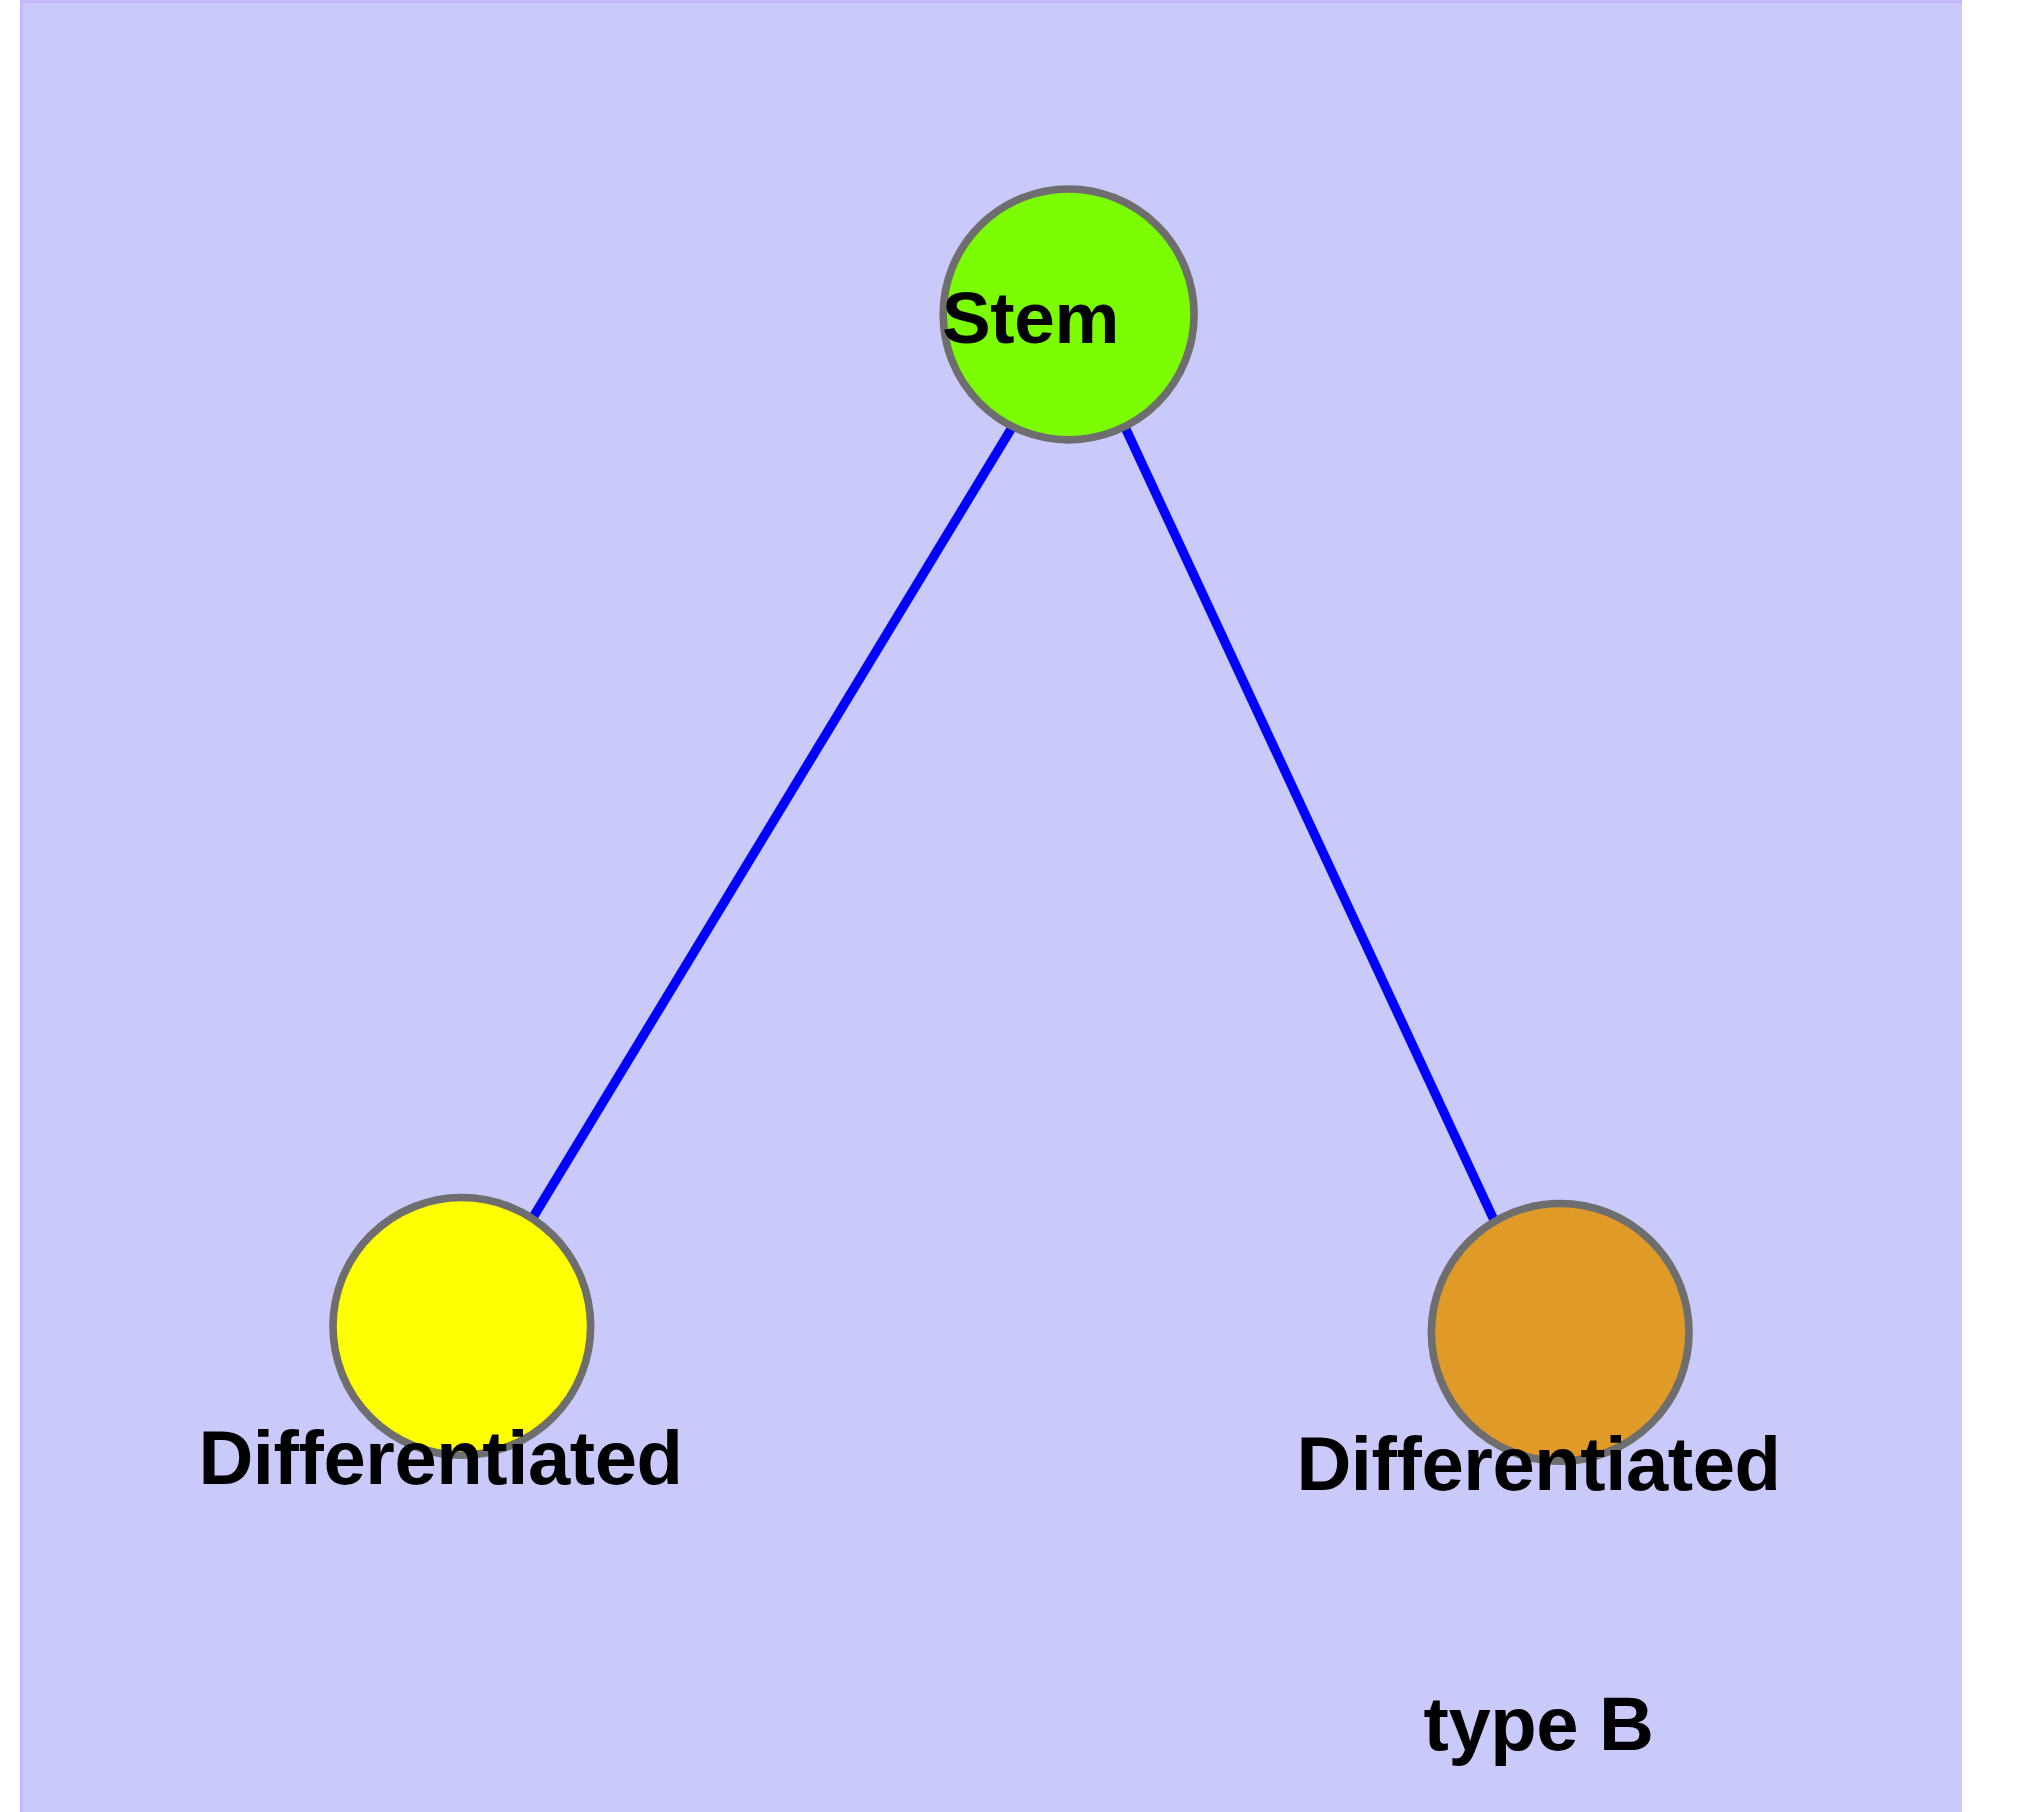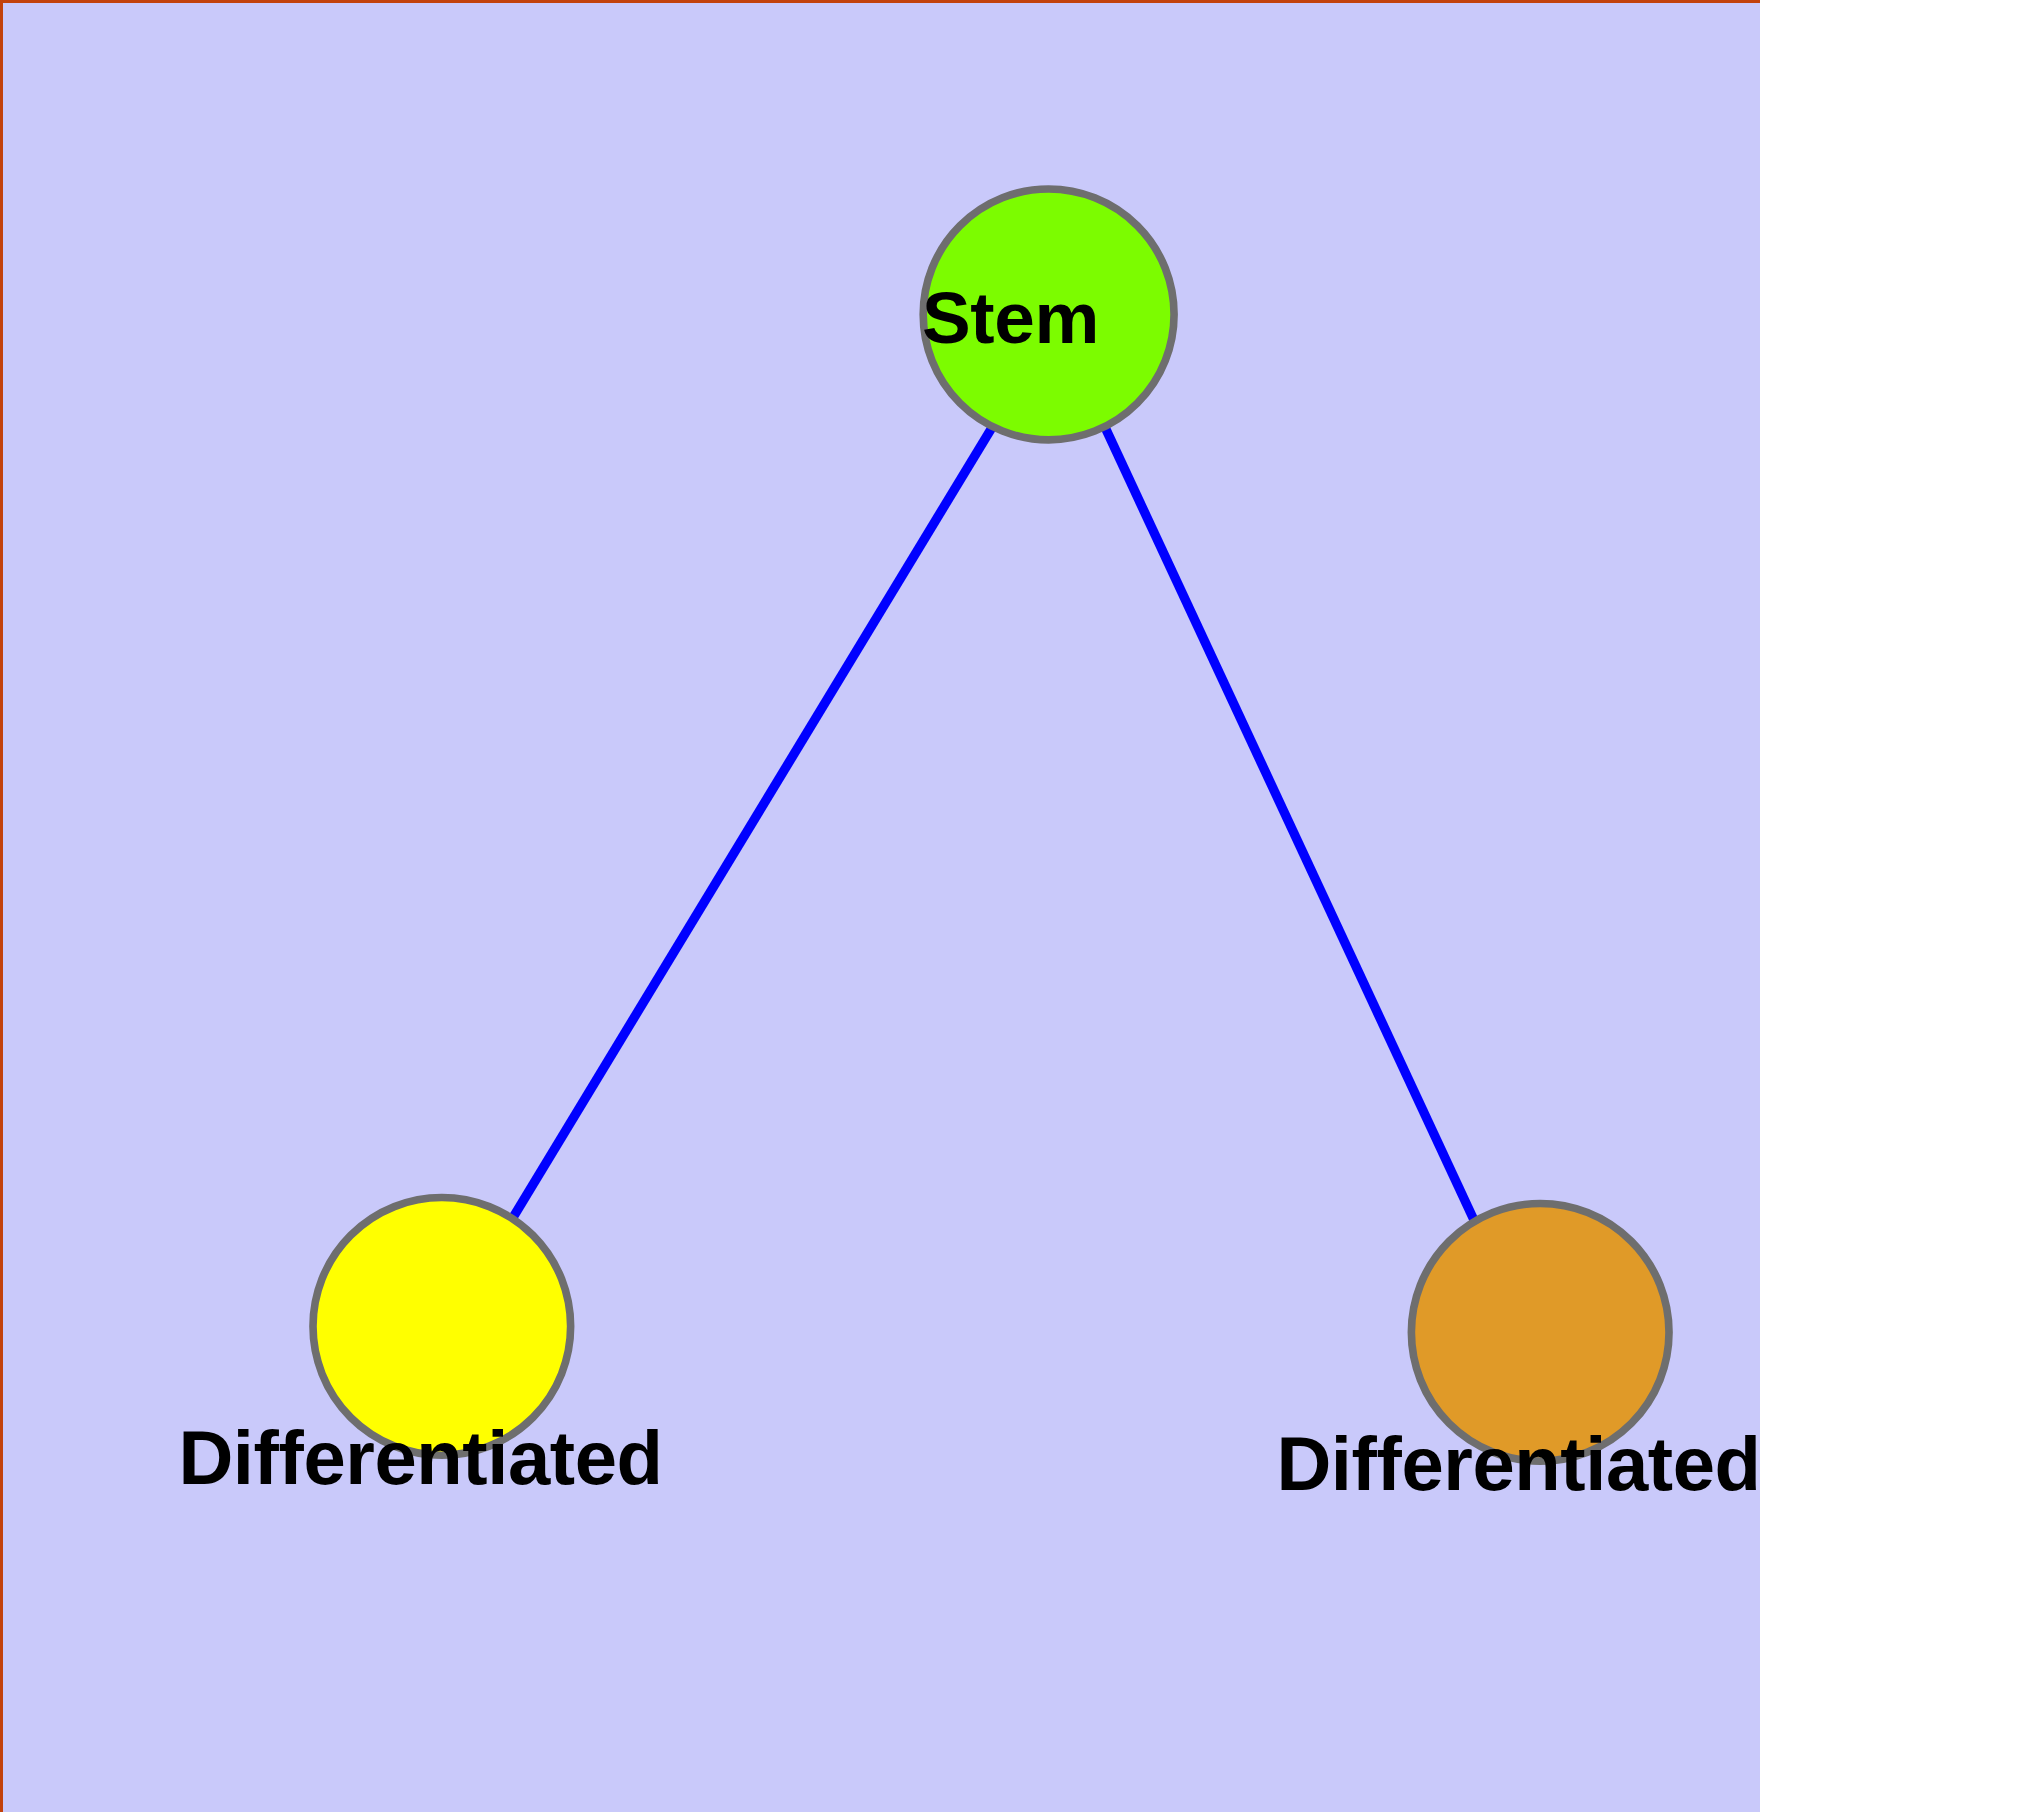--- a/index.html
+++ b/index.html
@@ -2,25 +2,26 @@
 <html style="font-size:13.6px"><head>
 <meta charset="utf-8">
 <style>
   html, body {
     margin: 0;
     padding: 0;
     background: #ffffff;
   }
   #canvas {
     position: relative;
-    width: 1760px;
+    width: 1942px;
     height: 1812px;
-    background: #c2410c;
+    background: #c4b5fd;
     overflow: hidden;
     font-family: "Liberation Sans", sans-serif;
+    margin-left: 20px;
   }
   #plot-bg {
     position: absolute;
     left: 3.4px;
     top: 2.5px;
     width: 2017px;
     height: 1810px;
     background: #c9c9fa;
   }
   #graph-svg {
@@ -81,16 +82,17 @@
   </svg>
 
   <div id="label-stem" class="node-label">Stem</div>
 
   <div id="label-diffa" class="node-label">
     <div>Differentiated</div>
   </div>
 
   <div id="label-diffb" class="node-label">
     <div>Differentiated</div>
+    <div>type B</div>
   </div>
 
 </div>
 
 
 </body></html>

